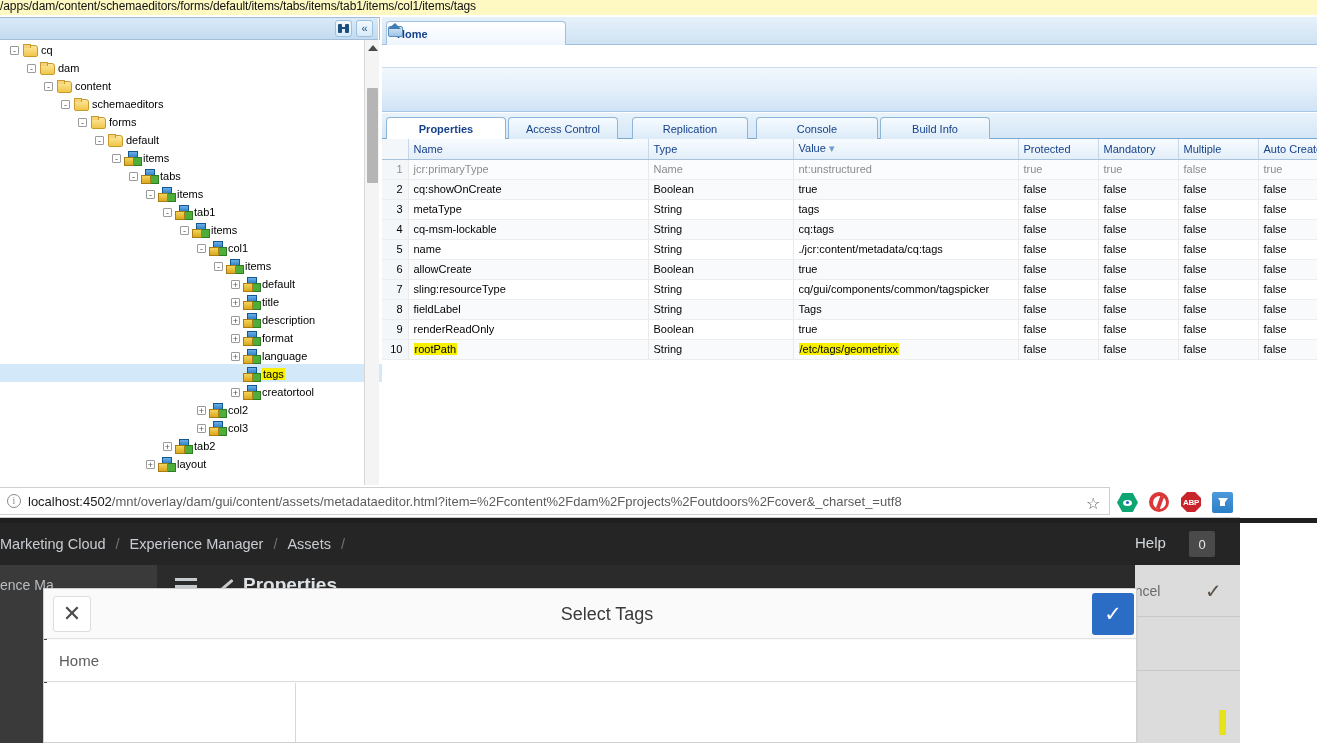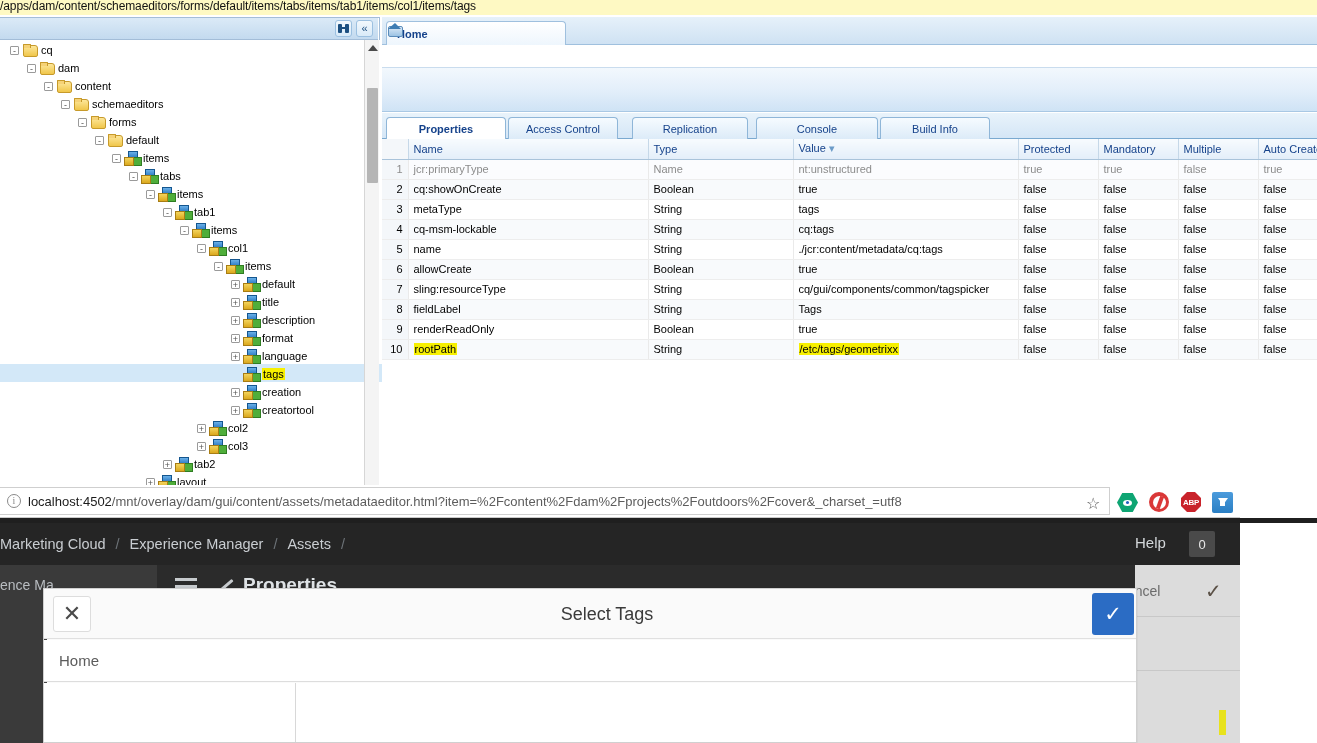--- a/index.html
+++ b/index.html
@@ -361,21 +361,20 @@
           <div class="tnode"><span style="display: inline-block; width: 163px;"></span><span class="tw">-</span><span class="ico ico-node"><span class="green"></span></span><span class="lbl">tab1</span></div>
           <div class="tnode"><span style="display: inline-block; width: 180px;"></span><span class="tw">-</span><span class="ico ico-node"><span class="green"></span></span><span class="lbl">items</span></div>
           <div class="tnode"><span style="display: inline-block; width: 197px;"></span><span class="tw">-</span><span class="ico ico-node"><span class="green"></span></span><span class="lbl">col1</span></div>
           <div class="tnode"><span style="display: inline-block; width: 214px;"></span><span class="tw">-</span><span class="ico ico-node"><span class="green"></span></span><span class="lbl">items</span></div>
           <div class="tnode"><span style="display: inline-block; width: 231px;"></span><span class="tw">+</span><span class="ico ico-node"><span class="green"></span></span><span class="lbl">default</span></div>
           <div class="tnode"><span style="display: inline-block; width: 231px;"></span><span class="tw">+</span><span class="ico ico-node"><span class="green"></span></span><span class="lbl">title</span></div>
           <div class="tnode"><span style="display: inline-block; width: 231px;"></span><span class="tw">+</span><span class="ico ico-node"><span class="green"></span></span><span class="lbl">description</span></div>
           <div class="tnode"><span style="display: inline-block; width: 231px;"></span><span class="tw">+</span><span class="ico ico-node"><span class="green"></span></span><span class="lbl">format</span></div>
           <div class="tnode"><span style="display: inline-block; width: 231px;"></span><span class="tw">+</span><span class="ico ico-node"><span class="green"></span></span><span class="lbl">language</span></div>
           <div class="tnode sel"><span style="display: inline-block; width: 231px;"></span><span class="tw none"></span><span class="ico ico-node"><span class="green"></span></span><span class="lbl hl">tags</span></div>
-          <div class="tnode"><span style="display: inline-block; width: 231px;"></span><span class="tw">+</span><span class="ico ico-node"><span class="green"></span></span><span class="lbl">creation</span></div>
           <div class="tnode"><span style="display: inline-block; width: 231px;"></span><span class="tw">+</span><span class="ico ico-node"><span class="green"></span></span><span class="lbl">creatortool</span></div>
           <div class="tnode"><span style="display: inline-block; width: 197px;"></span><span class="tw">+</span><span class="ico ico-node"><span class="green"></span></span><span class="lbl">col2</span></div>
           <div class="tnode"><span style="display: inline-block; width: 197px;"></span><span class="tw">+</span><span class="ico ico-node"><span class="green"></span></span><span class="lbl">col3</span></div>
           <div class="tnode"><span style="display: inline-block; width: 163px;"></span><span class="tw">+</span><span class="ico ico-node"><span class="green"></span></span><span class="lbl">tab2</span></div>
           <div class="tnode"><span style="display: inline-block; width: 146px;"></span><span class="tw">+</span><span class="ico ico-node"><span class="green"></span></span><span class="lbl">layout</span></div>
         </div>
       <div class="tree-scroll">
         <div class="arrow-up"></div>
         <div class="thumb"></div>
       </div>

